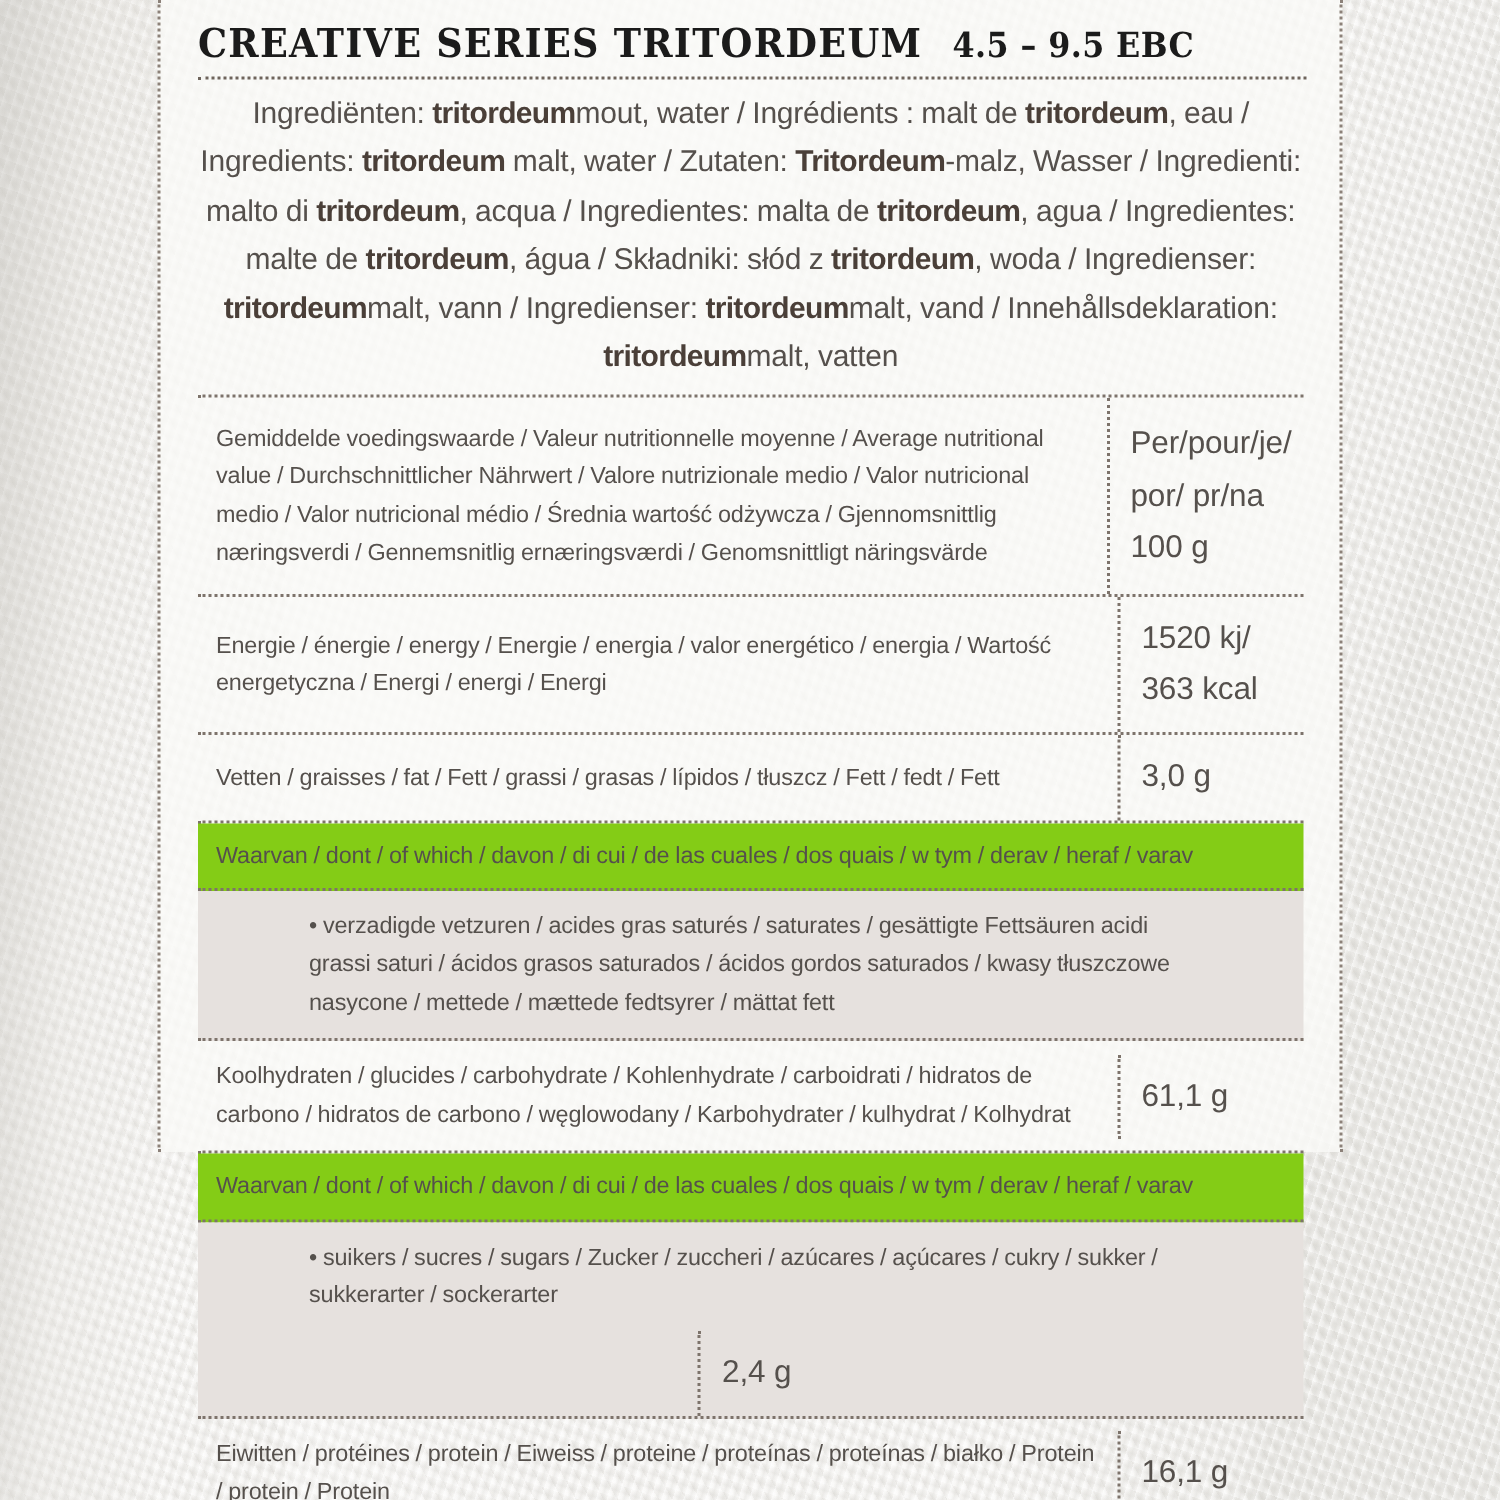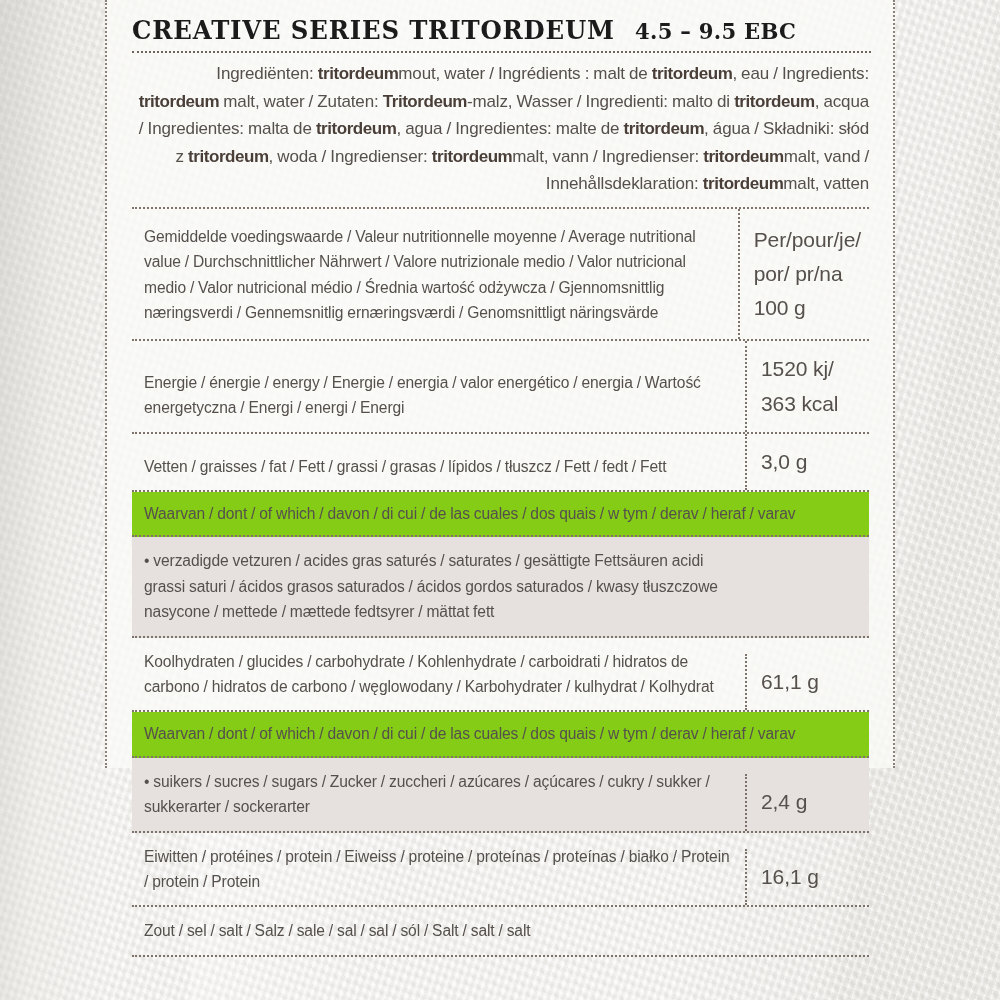--- a/index.html
+++ b/index.html
@@ -88,46 +88,46 @@
   }
   .title-rule {
     margin: 6px 0 0 0;
     border-top: 2px dotted #6e645c;
     height: 0;
   }
 
   
   .ingredients {
     padding: 7px 24px 9px 25px;
-    font-size: 17px;
+    font-size: 20px;
     line-height: 1.62;
     color: #55504c;
     letter-spacing: -0.15px;
-    text-align: right;
+    text-align: center;
     word-spacing: -0.4px;
   }
   .ingredients b {
     font-weight: bold;
     color: #4a3f38;
     letter-spacing: -0.45px;
   }
   .ingredients-rule {
     margin: 0 24px 0 25px;
     border-top: 2px dotted #7d736b;
   }
 
   
   .nutri-table {
     margin: 0;
     padding: 0;
   }
   .nrow {
     position: relative;
     display: flex;
-    align-items: flex-end;
+    align-items: center;
     border-bottom: 2px dotted #7d736b;
     margin: 0 24px 0 25px;
     box-sizing: border-box;
   }
   .nrow:last-child { }
 
   .nrow .ncell-label {
     width: 613px;
     box-sizing: border-box;
     padding: 11px 12px 11px 12px;
@@ -148,21 +148,21 @@
     border-left: 2px dotted #7d736b;
   }
 
   
   .nrow.band .ncell-label {
     width: 100%;
     padding: 9px 12px 9px 12px;
   }
 
   .nrow.shade-dark { background-color: #84cc16; }
-  .nrow.shade-light { background-color: #e6e1de; }
+  .nrow.shade-light { background-color: #e6e1de; flex-direction: column; }
 
   .nrow.header-row .ncell-label { padding-top: 14px; padding-bottom: 14px; }
   .nrow.header-row .ncell-value { padding-top: 14px; padding-bottom: 14px; }
 </style>
 </head>
 <body>
 
 <div id="paper-bg"></div>
 <div id="paper-fold"></div>
 <div id="paper-sheen"></div>

